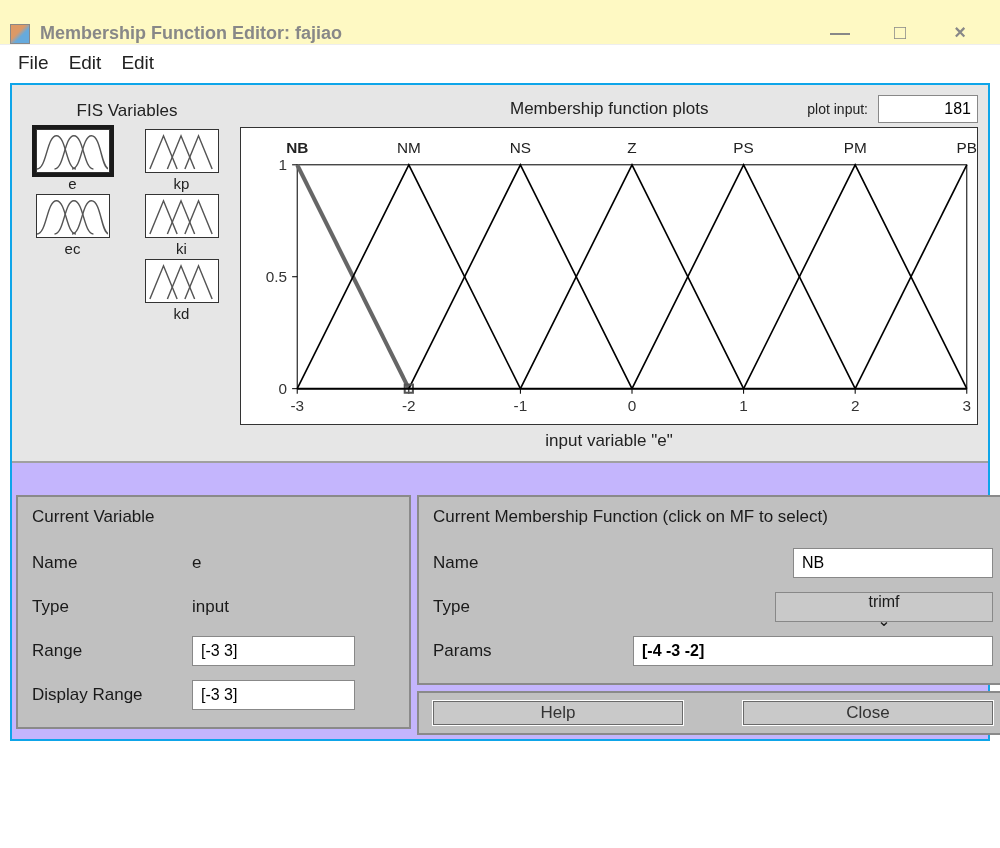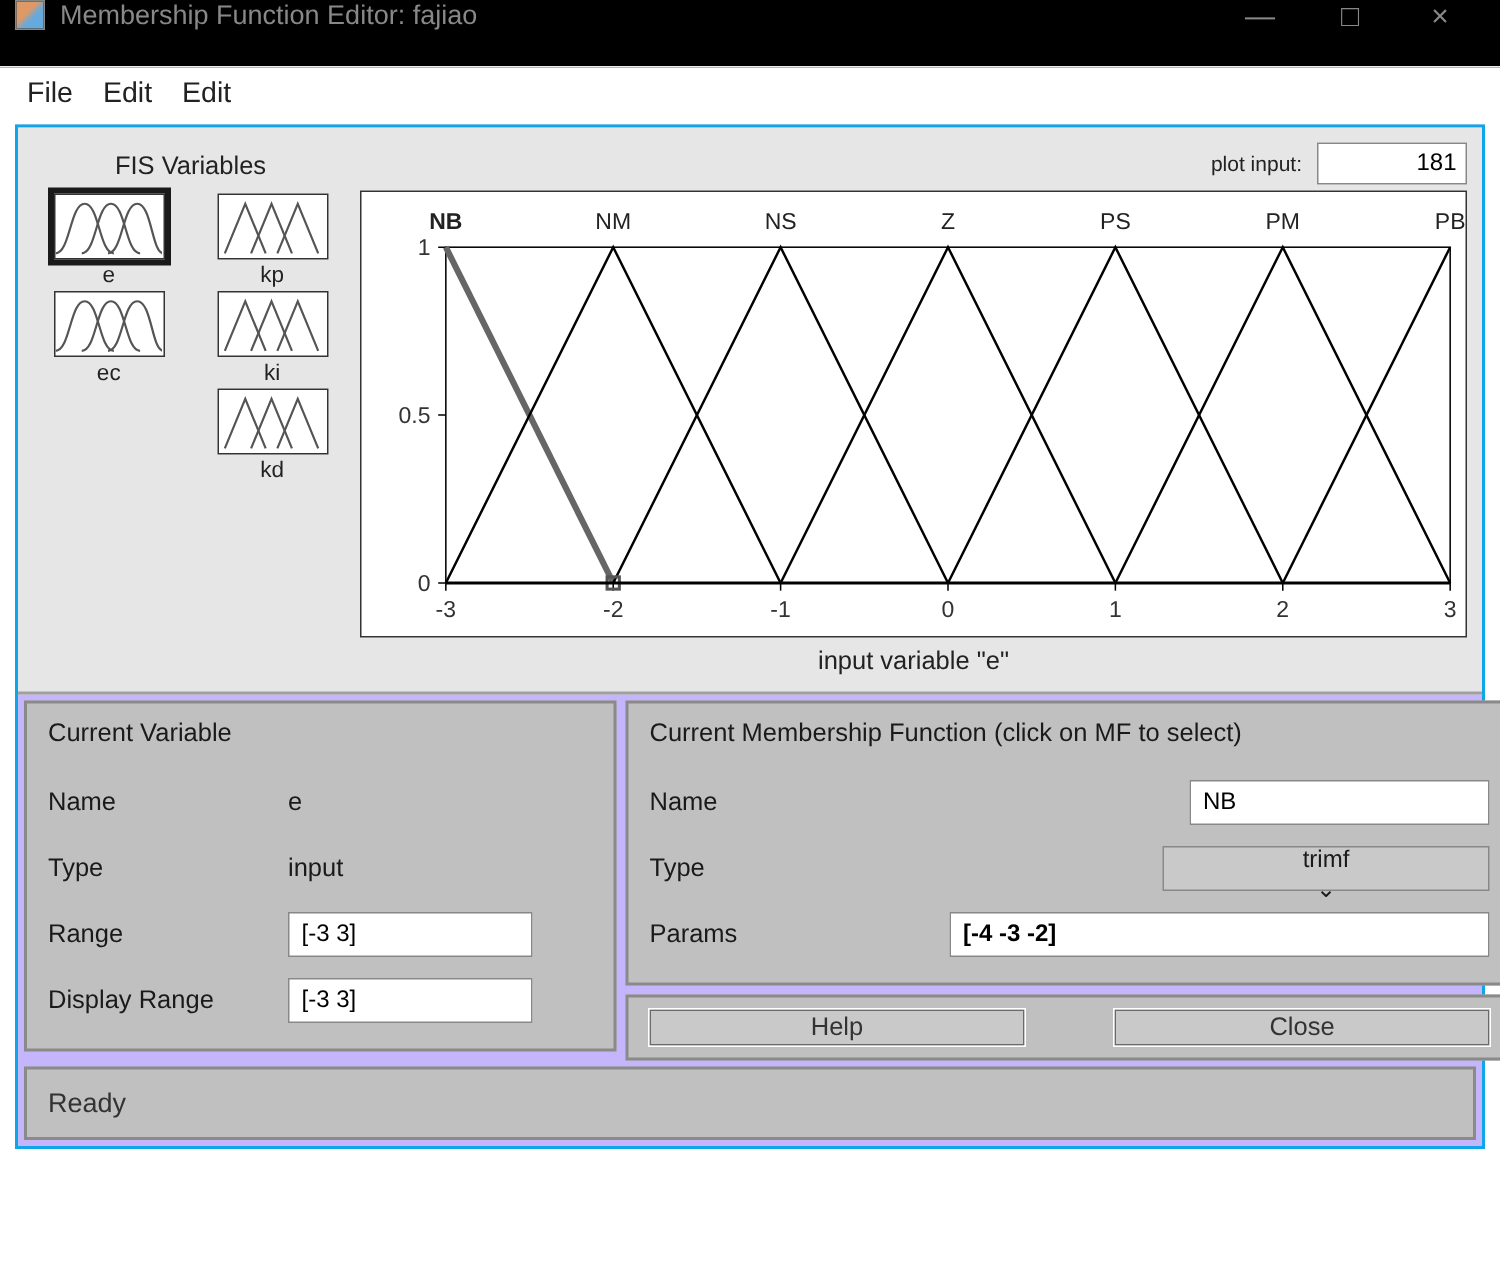--- a/index.html
+++ b/index.html
@@ -8,24 +8,25 @@
     font-family: Arial, Helvetica, sans-serif;
     background: #fff;
     width: 1000px;
     height: 848px;
     overflow: hidden;
     color: #333;
   }
   .titlebar {
     height: 45px;
     display: flex;
-    align-items: flex-start;
+    align-items: flex-end;
     padding: 0 10px;
-    background: #000000;
+    background: #fef9c3;
     border-bottom: 1px solid #eee;
+    font-weight: bold;
   }
   .app-icon {
     width: 20px; height: 20px;
     border: 1px solid #888;
     margin-right: 10px;
     background: linear-gradient(135deg,#d96 40%,#6ad 60%);
     display:inline-block;
   }
   .titlebar .title { color:#888; font-size:18px; flex:1; }
   .winbtns { display:flex; gap:40px; color:#888; font-size:20px; padding-right:20px;}
@@ -115,21 +116,21 @@
   .btn {
     flex:1; height:24px; background:#c9c9c9;
     border:1px solid #6a6a6a; outline:1px solid #fff;
     display:flex; align-items:center; justify-content:center;
     font-size:17px;
   }
 
   .left-col { display:flex; flex-direction:column; }
   .right-col { flex:1; display:flex; flex-direction:column; }
 
-  .lower-wrap { display:flex; gap:6px; padding:4px; }
+  .lower-wrap { display:flex; gap:6px; padding:4px;margin-top:28px; }
 
   .status {
     margin:0 4px 4px 4px;
     background:#c0c0c0;
     border:2px solid #8a8a8a;
     padding:12px 14px;
     font-size:18px;
   }
 
   svg { display:block; }
@@ -209,20 +210,21 @@
                 <path d="M40 40 L54 6 L68 40" fill="none" stroke="#555" stroke-width="1.5"></path>
               </svg>
             </div>
             <div class="fis-label">kd</div>
           </div>
         </div>
     </div>
 
     <div class="plot-panel">
       <div class="plot-header">
+        <span class="mft">Membership function plots</span>
         <span style="font-size:14px;">plot input:</span>
         <input type="text" value="181" style="">
       </div>
       <div class="plot-area">
         <svg id="plot-svg" width="100%" height="100%" viewBox="0 0 720 290" preserveAspectRatio="none">
             <rect x="55" y="36" width="655" height="219" fill="none" stroke="#000" stroke-width="1"></rect>
             <line x1="55" y1="255" x2="55" y2="260" stroke="#000"></line>
             <text x="55" y="277" text-anchor="middle" font-size="15" fill="#333">-3</text>
             <line x1="164.16666666666666" y1="255" x2="164.16666666666666" y2="260" stroke="#000"></line>
             <text x="164.16666666666666" y="277" text-anchor="middle" font-size="15" fill="#333">-2</text>
@@ -313,17 +315,14 @@
         <div class="btn">
           <span>Help</span>
         </div>
         <div class="btn">
           <span>Close</span>
         </div>
       </div>
     </div>
   </div>
 
-  <div class="status">
-    <span>Ready</span>
-  </div>
 
 </div>
 
 </body></html>

